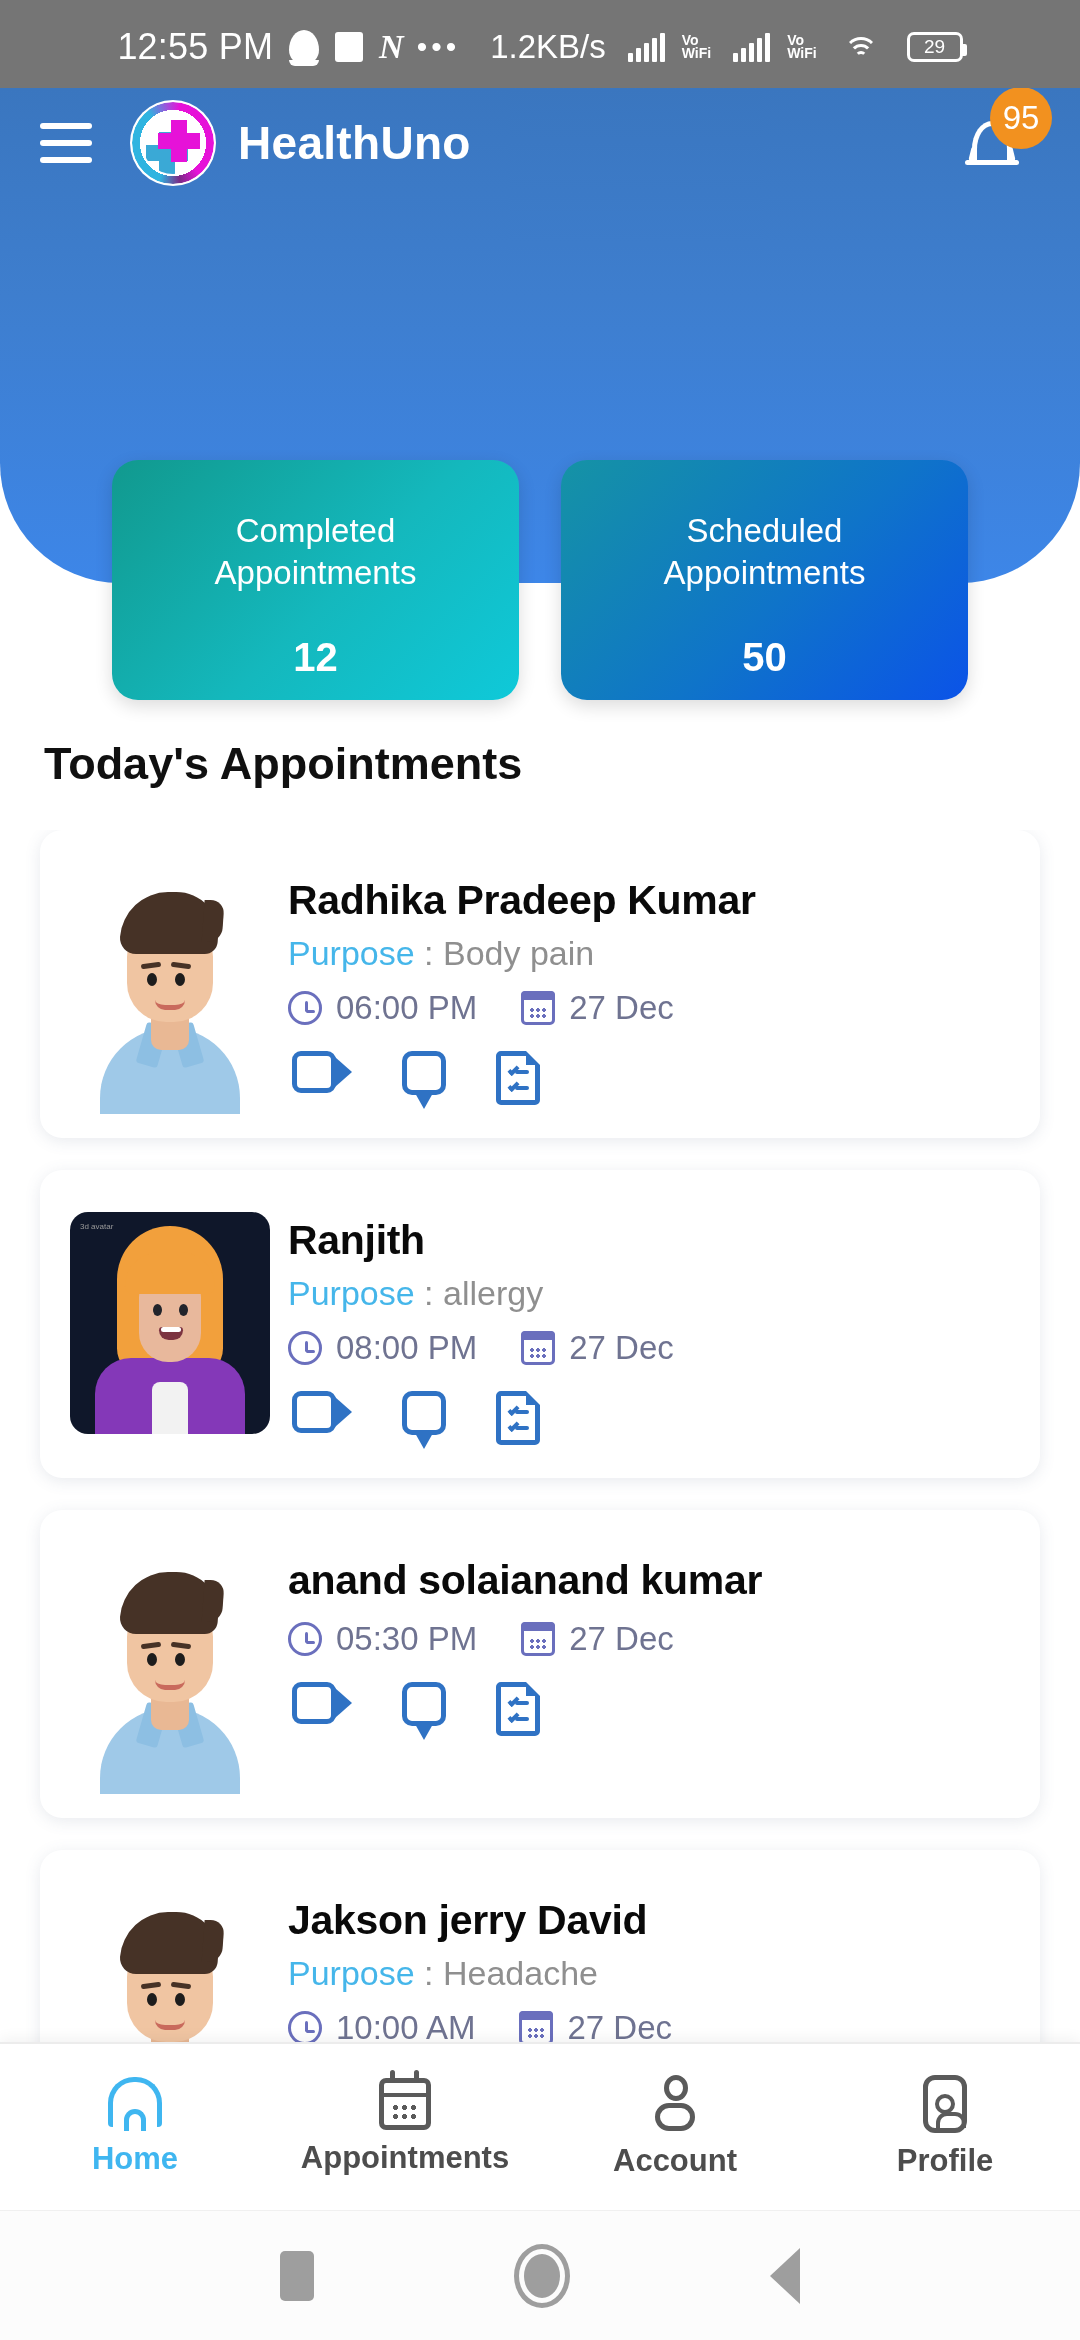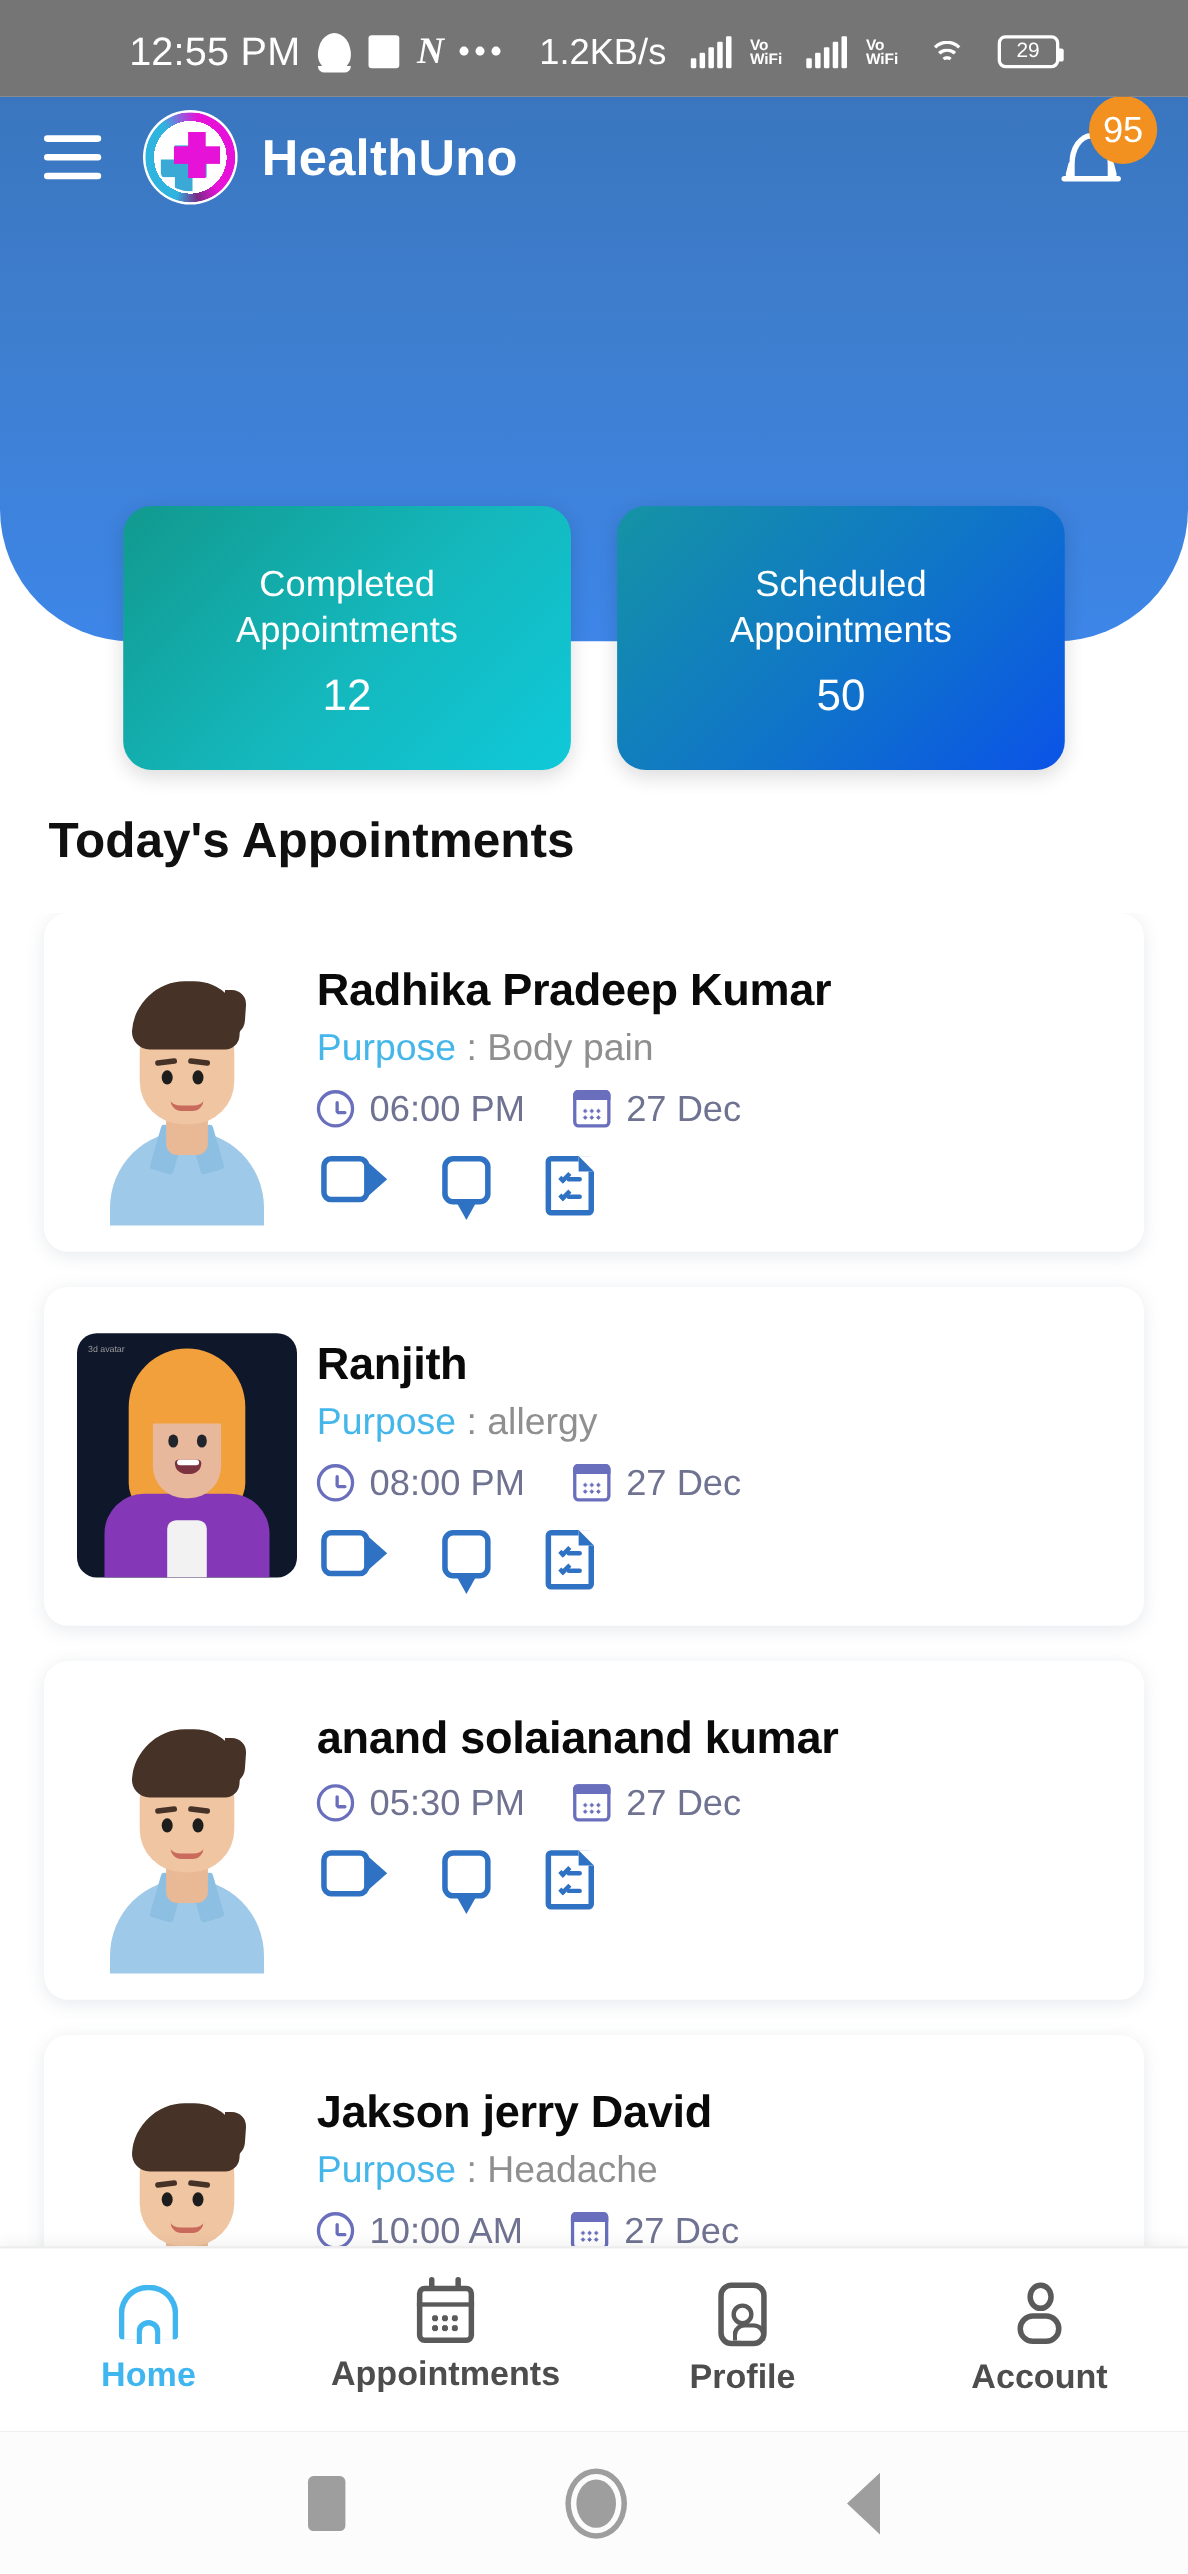--- a/index.html
+++ b/index.html
@@ -85,21 +85,21 @@
     background:#f2911f; color:#fff; font-size:33px; font-weight:400;
     display:flex;align-items:center;justify-content:center;}
   .welcome{ position:absolute; top:196px; width:100%; text-align:center; color:#fff; font-size:46px; font-weight:700;}
 
   
   .stats{ position:absolute; top:460px; left:0; width:1080px; display:flex; gap:42px; padding:0 112px; z-index:5;}
   .stat{ flex:1; height:240px; border-radius:26px; color:#fff; text-align:center;
     display:flex; flex-direction:column; align-items:center; justify-content:flex-start; padding-top:50px;
     box-shadow:0 6px 18px rgba(0,0,0,.14);}
   .stat .lab{ font-size:33px; line-height:42px; font-weight:400;}
-  .stat .val{ font-size:40px; font-weight:400; margin-top:16px;}
+  .stat .val{ font-size:40px; font-weight:700; margin-top:41px;}
   .stat.completed{ background:linear-gradient(135deg,#11998e 0%,#14b8bd 55%,#0fc9d9 100%);}
   .stat.scheduled{ background:linear-gradient(135deg,#1593a5 0%,#0f74c9 55%,#0b53e8 100%);}
 
   
   .section-title{ position:absolute; top:738px; left:44px; font-size:45px; font-weight:700; color:#101010; z-index:4;}
 
   
   .list{ position:absolute; top:830px; left:0; width:1080px; height:1215px; overflow:hidden; z-index:3;}
   .appt{ margin:0 40px 32px 40px; background:#fff; border-radius:22px;
     box-shadow:0 3px 16px rgba(80,90,120,.13);
@@ -454,31 +454,31 @@
       </span>
     <span class="nav-label">Home</span>
   </div>
   <div class="nav-item">
     <span class="ico-cal">
         <span class="dots"></span>
       </span>
     <span class="nav-label">Appointments</span>
   </div>
   <div class="nav-item">
-    <span class="ico-prof">
-        <span class="ph"></span>
-      </span>
-    <span class="nav-label">Profile</span>
-  </div>
-  <div class="nav-item">
     <span class="ico-acc">
         <span class="h"></span>
         <span class="b"></span>
       </span>
     <span class="nav-label">Account</span>
+  </div>
+  <div class="nav-item">
+    <span class="ico-prof">
+        <span class="ph"></span>
+      </span>
+    <span class="nav-label">Profile</span>
   </div>
 </div>
 
 <div class="androidnav">
   <span class="an-sq"></span>
   <span class="an-ci"></span>
   <span class="an-tr"></span>
 </div>
 
 </body></html>

